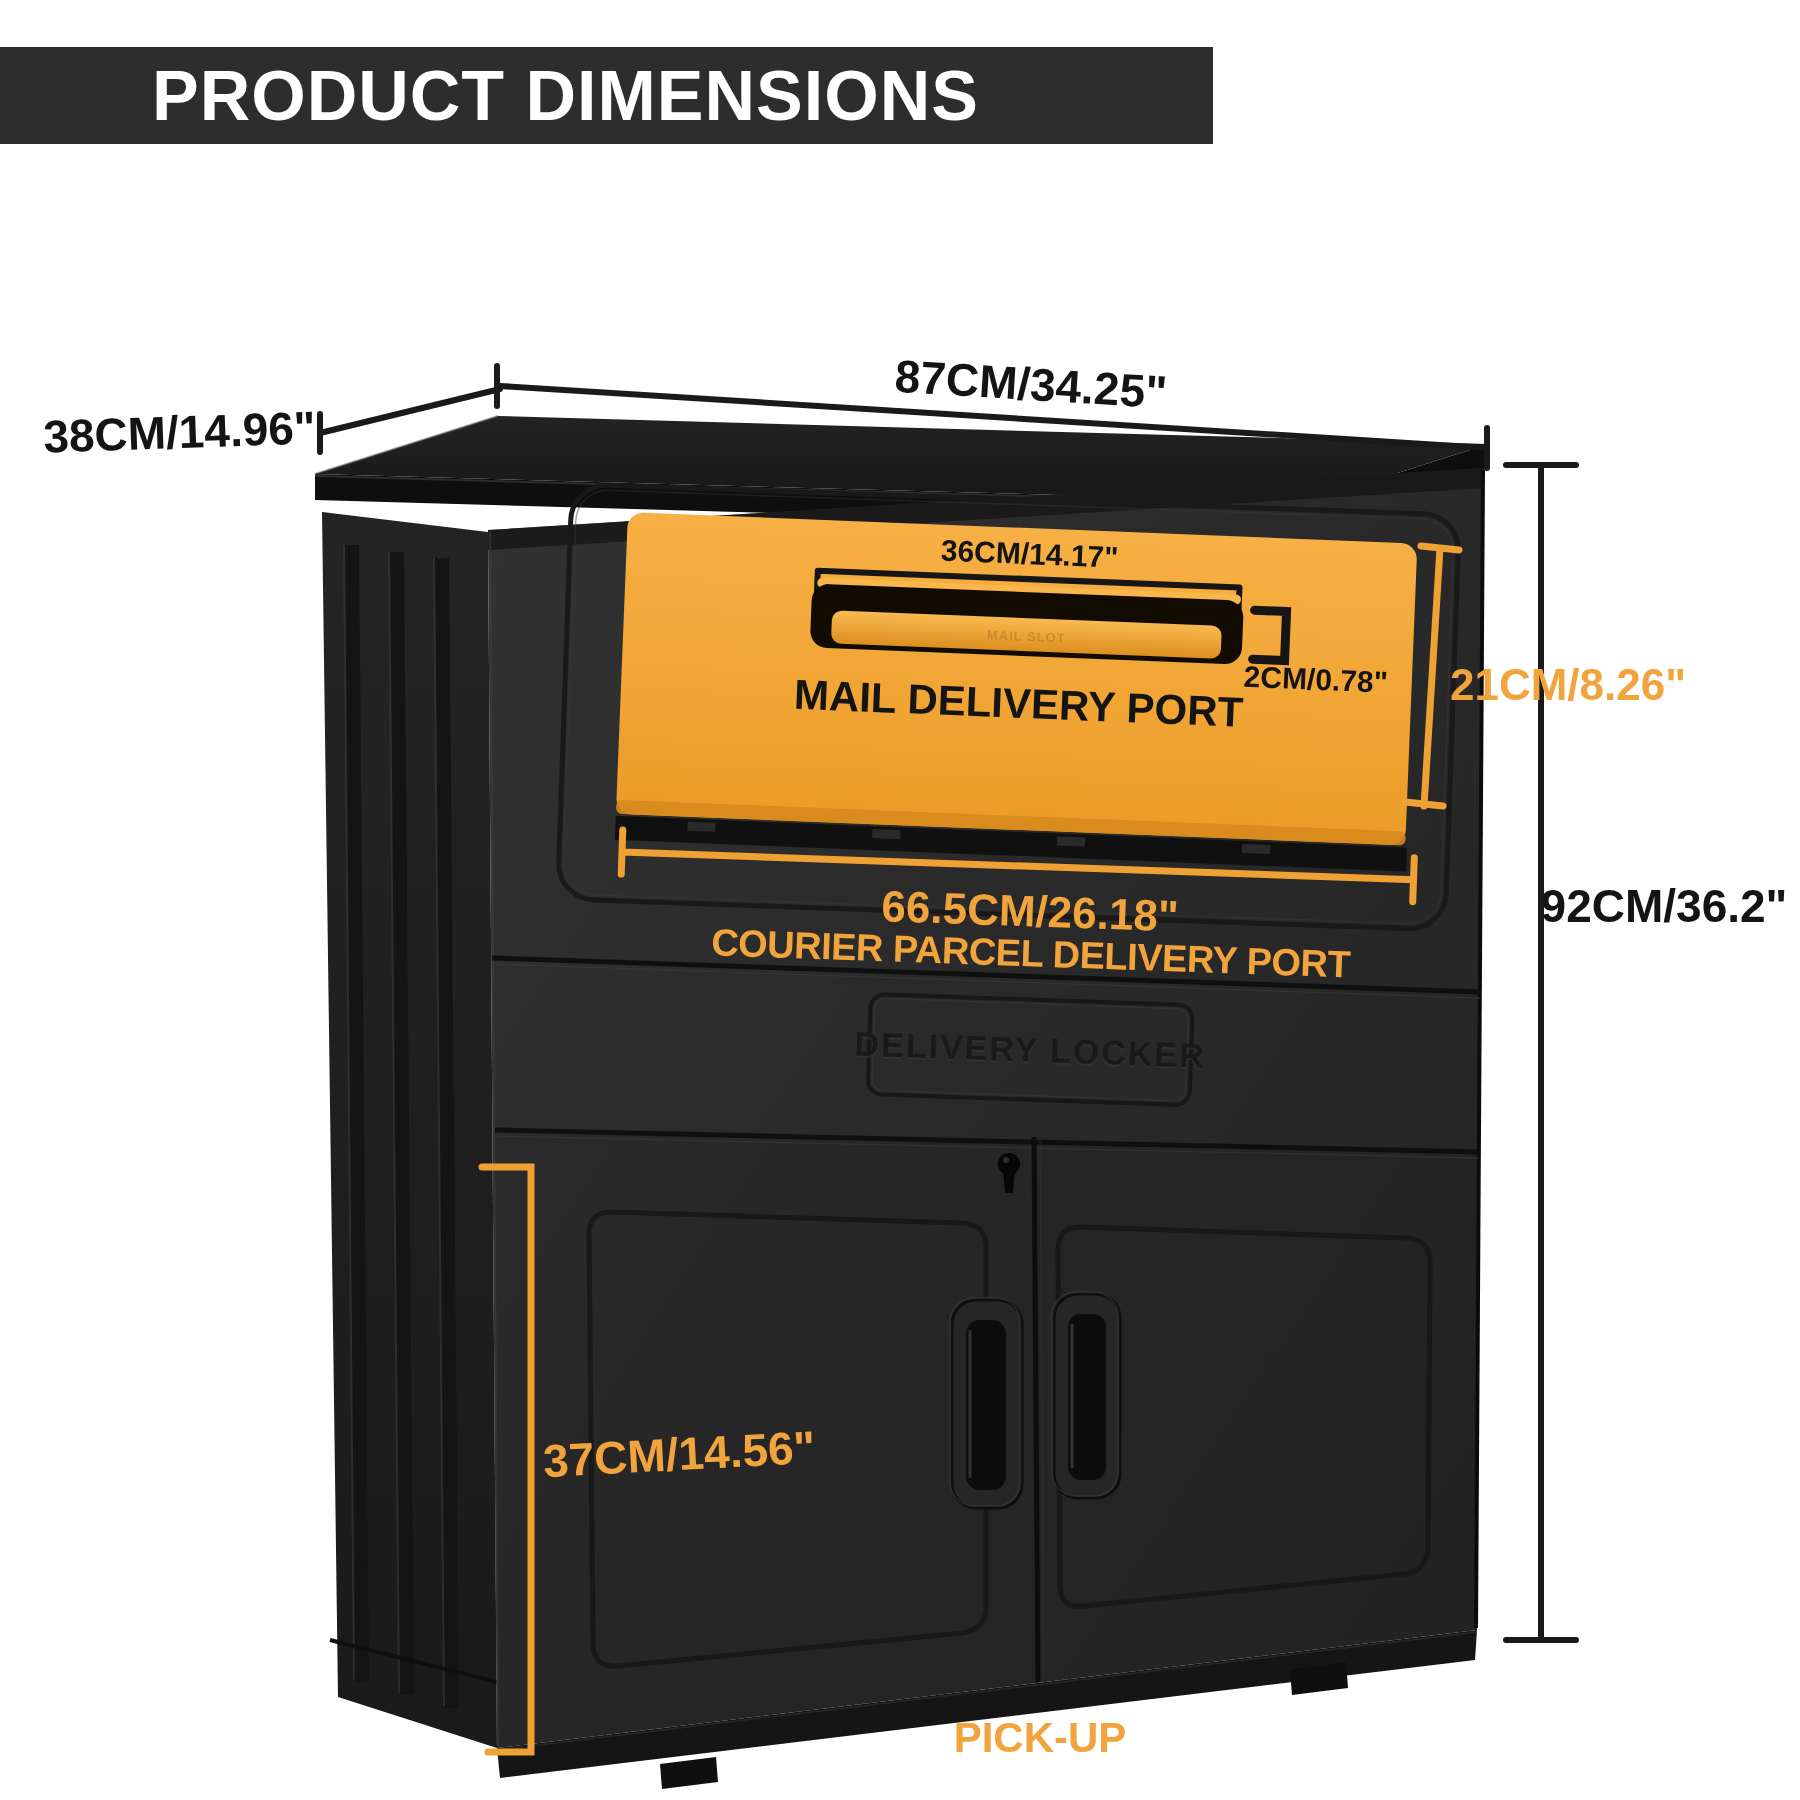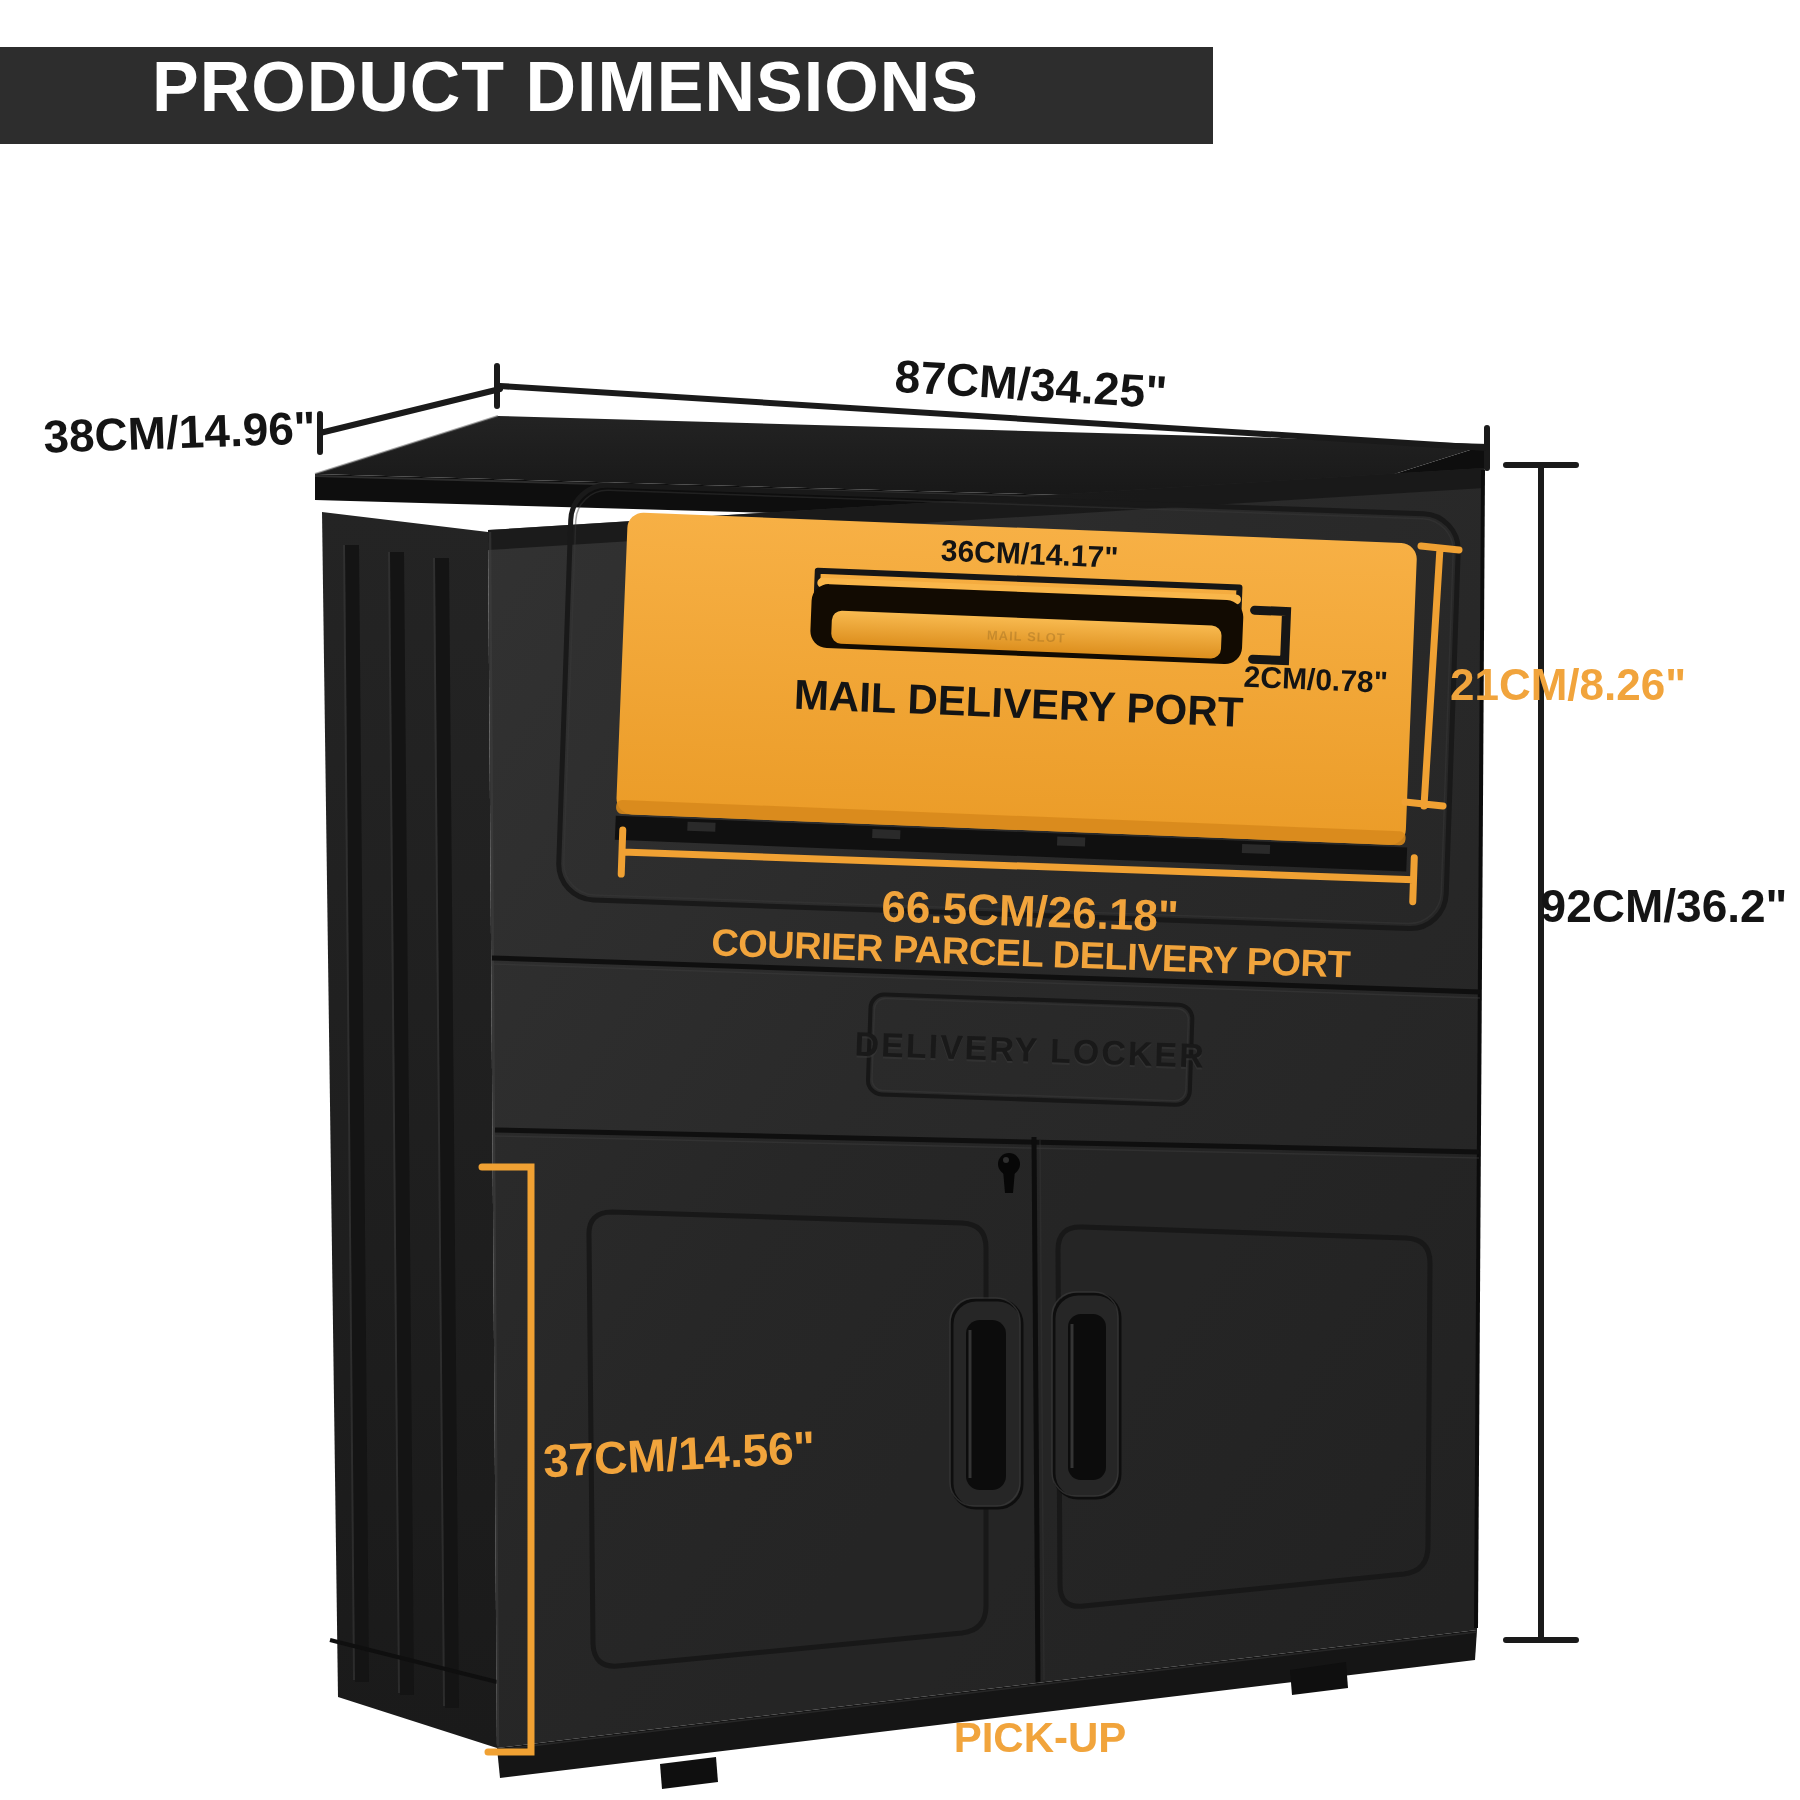--- a/index.html
+++ b/index.html
@@ -1,19 +1,19 @@
 <!DOCTYPE html>
 <html><head>
 <meta charset="utf-8">
 <style>
   html,body{margin:0;padding:0;background:#ffffff;}
   .stage{position:relative;width:1800px;height:1800px;background:#ffffff;overflow:hidden;
          font-family:"Liberation Sans",sans-serif;}
   .banner{position:absolute;left:0;top:47px;width:1213px;height:97px;background:#2d2d2d;
-          display:flex;align-items:flex-start;}
+          display:flex;align-items:center;}
   .banner span{color:#ffffff;font-weight:bold;font-size:70px;letter-spacing:1px;padding-left:152px;
                white-space:nowrap;}
   svg{position:absolute;left:0;top:0;}
   svg text{font-family:"Liberation Sans",sans-serif;font-weight:bold;}
   .dimtxt{fill:#141414;}
   .orgtxt{fill:#f1a43c;}
 </style>
 </head>
 <body>
 

